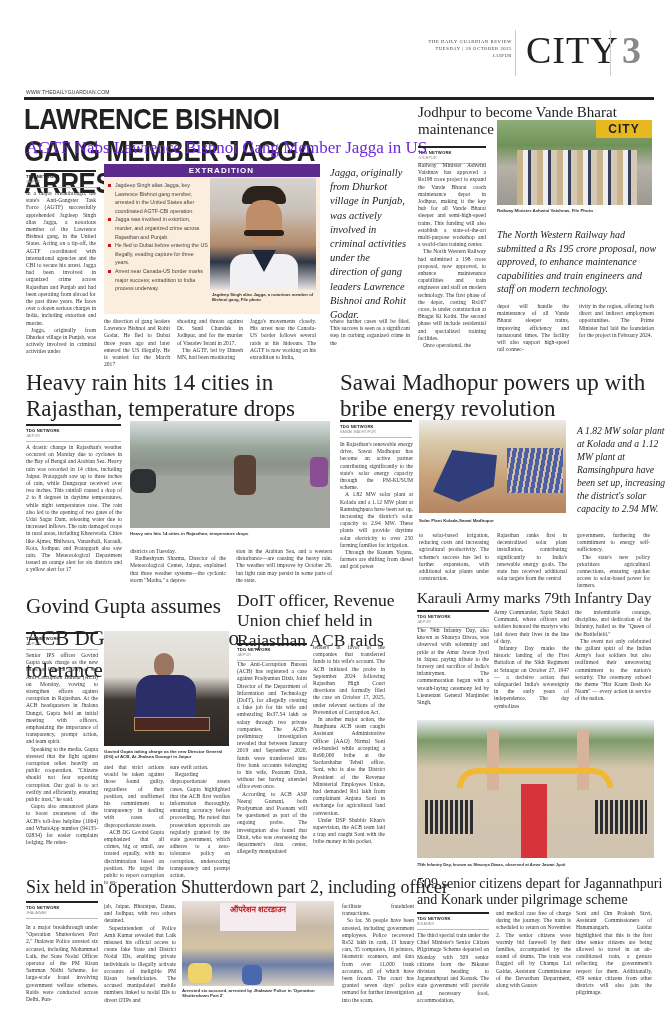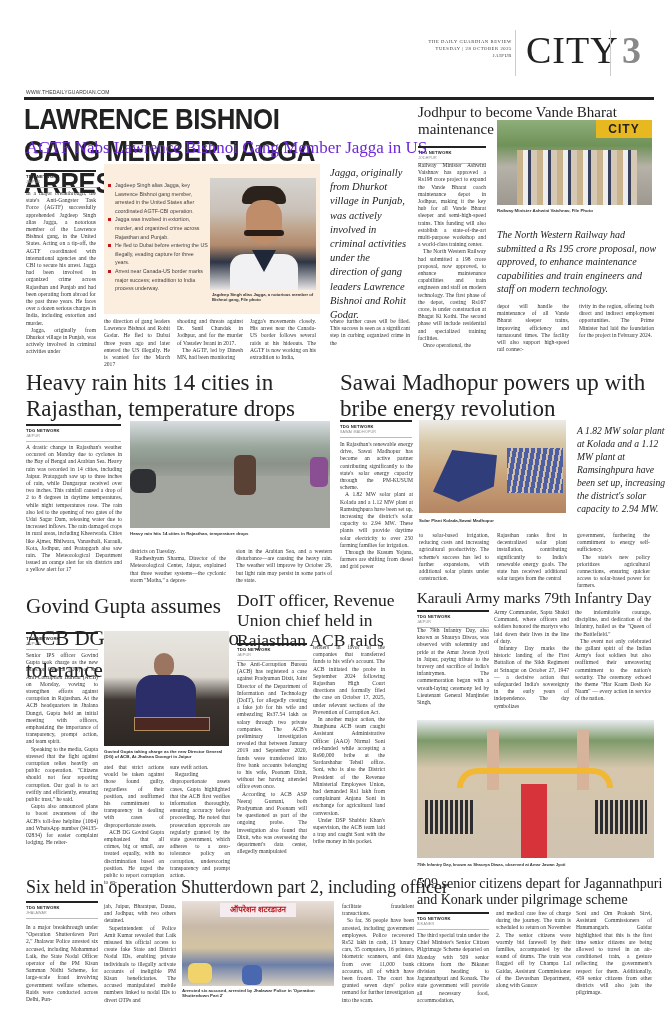--- a/index.html
+++ b/index.html
@@ -36,20 +36,21 @@
 
 <div class="abs" style="left:26px;top:170px;width:70px">
   <div class="byline"><span>TDG NETWORK</span><span class="loc">JAIPUR</span></div>
 </div>
 <div class="abs body-text" style="left:26px;top:190px;width:70px">
   <p style="text-indent:0">In a major breakthrough, the state's Anti-Gangster Task Force (AGTF) successfully apprehended Jagdeep Singh alias Jagga, a notorious member of the Lawrence Bishnoi gang, in the United States. Acting on a tip-off, the AGTF coordinated with international agencies and the CBI to secure his arrest. Jagga had been involved in organized crime across Rajasthan and Punjab and had been operating from abroad for the past three years. He faces over a dozen serious charges in India, including extortion and murder.</p>
   <p style="text-indent:5px">Jagga, originally from Dhurkot village in Punjab, was actively involved in criminal activities under</p>
 </div>
 
 <div class="abs" style="left:104px;top:164px;width:216px;height:150px;background:#fbeede">
+  <div class="sans" style="height:13px;background:#5b2a8c;color:#fff;font-weight:bold;font-size:8px;text-align:right;padding-right:66px;line-height:13px;letter-spacing:1px;margin-left:0">EXTRADITION</div>
   <ul class="sans" style="list-style:none;position:absolute;left:4px;top:17px;width:100px;font-size:5.3px;line-height:8.6px;color:#444">
     <li style="position:relative;padding-left:7px"><span style="position:absolute;left:0;top:3px;width:3px;height:3px;background:#c0171c"></span><span>Jagdeep Singh alias Jagga, key Lawrence Bishnoi gang member, arrested in the United States after coordinated AGTF-CBI operation.</span></li>
     <li style="position:relative;padding-left:7px"><span style="position:absolute;left:0;top:3px;width:3px;height:3px;background:#c0171c"></span><span>Jagga was involved in extortion, murder, and organized crime across Rajasthan and Punjab.</span></li>
     <li style="position:relative;padding-left:7px"><span style="position:absolute;left:0;top:3px;width:3px;height:3px;background:#c0171c"></span><span>He fled to Dubai before entering the US illegally, evading capture for three years.</span></li>
     <li style="position:relative;padding-left:7px"><span style="position:absolute;left:0;top:3px;width:3px;height:3px;background:#c0171c"></span><span>Arrest near Canada-US border marks major success; extradition to India process underway.</span></li>
   </ul>
   <div class="photo" style="position:absolute;left:106px;top:14px;width:106px;height:112px;background:linear-gradient(180deg,#d6d3cf 0%,#c9c0b8 30%,#bfa58d 45%,#b28a6c 60%,#2d3545 75%,#e8e6e8 100%)">
     <div style="position:absolute;left:32px;top:8px;width:44px;height:18px;border-radius:22px 22px 6px 6px;background:#2b221c"></div>
     <div style="position:absolute;left:36px;top:22px;width:36px;height:44px;border-radius:16px 16px 18px 18px;background:#c08d6a"></div>
     <div style="position:absolute;left:34px;top:52px;width:40px;height:6px;border-radius:6px;background:#2a1d16"></div>
@@ -165,21 +166,21 @@
 </div>
 <div class="abs caption" style="left:417px;top:862px;width:240px;font-size:4.2px">79th Infantry Day, known as Shaurya Diwas, observed at Amar Jawan Jyoti</div>
 
 <div class="abs h-serif" style="left:26px;top:877px;width:390px;font-size:18px;line-height:20px;white-space:nowrap">Six held in operation Shutterdown part 2, including officer</div>
 <div class="abs" style="left:26px;top:901px;width:72px">
   <div class="byline"><span>TDG NETWORK</span><span class="loc">JHALAWAR</span></div>
 </div>
 <div class="abs body-text" style="left:26px;top:924px;width:72px">In a major breakthrough under "Operation Shutterdown Part 2," Jhalawar Police arrested six accused, including Mohammad Laik, the State Nodal Officer operator of the PM Kisan Samman Nidhi Scheme, for large-scale fraud involving government welfare schemes. Raids were conducted across Delhi, Pun-</div>
 <div class="abs body-text" style="left:104px;top:903px;width:72px"><span>jab, Jaipur, Bharatpur, Dausa, and Jodhpur, with two others detained.</span><br><span style="padding-left:5px">Superintendent of Police Amit Kumar revealed that Laik misused his official access to create fake State and District Nodal IDs, enabling private individuals to illegally activate accounts of ineligible PM Kisan beneficiaries. The accused manipulated mobile numbers linked to nodal IDs to divert OTPs and</span></div>
 <div class="abs photo" style="left:182px;top:901px;width:152px;height:85px;background:linear-gradient(180deg,#e9dfd9 0%,#c8b9a8 30%,#d5c4a2 55%,#6d7fa8 75%,#d8d0c0 100%)">
-  <div class="sans" style="position:absolute;left:38px;top:2px;width:76px;height:14px;background:#f4ecef;color:#c0171c;font-size:8px;font-weight:bold;text-align:center;line-height:14px">ऑपरेशन शटरडाउन</div>
+  <div class="sans" style="position:absolute;left:38px;top:2px;width:76px;height:28px;background:#f4ecef;color:#c0171c;font-size:8px;font-weight:bold;text-align:center;line-height:14px">ऑपरेशन शटरडाउन</div>
   <div style="position:absolute;left:6px;top:62px;width:24px;height:20px;border-radius:6px;background:#f0d36a"></div>
   <div style="position:absolute;left:60px;top:64px;width:20px;height:20px;border-radius:6px;background:#4a68b0"></div>
 </div>
 <div class="abs caption" style="left:182px;top:988px;width:152px">Arrested six accused, arrested by Jhalawar Police in 'Operation Shutterdown Part 2'</div>
 <div class="abs body-text" style="left:342px;top:903px;width:72px"><span>facilitate fraudulent transactions.</span><br><span style="padding-left:5px">So far, 36 people have been arrested, including government employees. Police recovered Rs52 lakh in cash, 13 luxury cars, 35 computers, 16 printers, biometric scanners, and data from over 11,000 bank accounts, all of which have been frozen. The court has granted seven days' police remand for further investigation into the scam.</span></div>
 
 <div class="abs h-serif" style="left:417px;top:876px;width:250px;font-size:14px;line-height:16px">509 senior citizens depart for Jagannathpuri and Konark under pilgrimage scheme</div>
 <div class="abs" style="left:417px;top:912px;width:72px">
   <div class="byline"><span>TDG NETWORK</span><span class="loc">BIKANER</span></div>
 </div>

